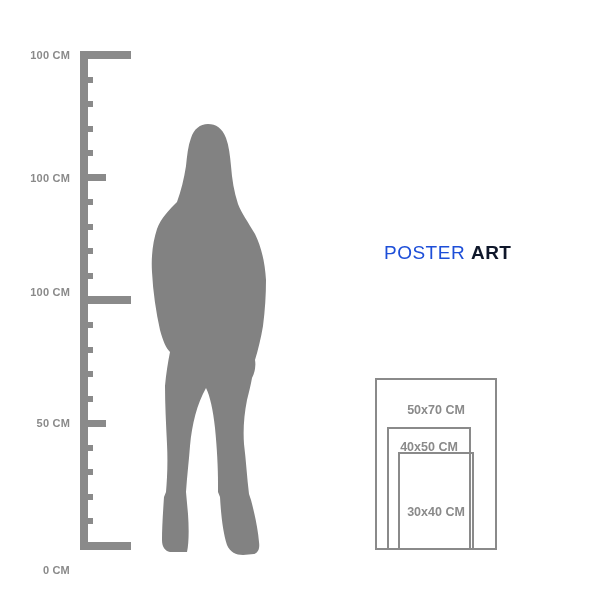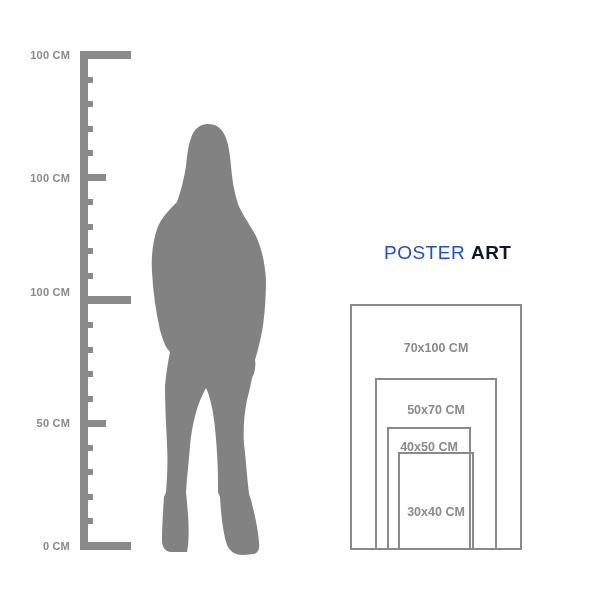--- a/index.html
+++ b/index.html
@@ -83,21 +83,21 @@
       <rect x="80" y="469" width="13" height="6"></rect>
       <rect x="80" y="494" width="13" height="6"></rect>
       <rect x="80" y="518" width="13" height="6"></rect>
     </g>
   </svg>
 
   <div class="ruler-label" style="top:47px;">100 CM</div>
   <div class="ruler-label" style="top:170px;">100 CM</div>
   <div class="ruler-label" style="top:284px;">100 CM</div>
   <div class="ruler-label" style="top:415px;">50 CM</div>
-  <div class="ruler-label" style="top:538px;">0 CM</div>
+  <div class="ruler-label" style="top:562px;">0 CM</div>
 
   <svg class="abs" style="left:0;top:0;" width="600" height="600" viewBox="0 0 600 600">
     <path fill="#828282" d="
       M208,124
       C200,124 194,129 191,138
       C188,146 187,156 186,166
       C184,179 181,191 177,202
       C169,210 161,218 157,229
       C153,241 151,256 152,272
       C153,292 156,312 160,330
@@ -135,23 +135,20 @@
       C230,156 229,146 226,138
       C222,128 216,124 208,124
       Z"></path>
   </svg>
 
   <div class="brand">
     <span class="regular">POSTER</span>
     <span class="bold">ART</span>
   </div>
 
-  <div class="poster-frame" style="left:350px;top:304px;width:172px;height:246px;">
-    <div class="poster-label" style="top:35px;">70x100 CM</div>
-  </div>
 
   <div class="poster-frame" style="left:375px;top:378px;width:122px;height:172px;">
     <div class="poster-label" style="top:23px;">50x70 CM</div>
   </div>
 
   <div class="poster-frame" style="left:387px;top:427px;width:84px;height:123px;">
     <div class="poster-label" style="top:11px;">40x50 CM</div>
   </div>
 
   <div class="poster-frame" style="left:398px;top:452px;width:76px;height:98px;">

